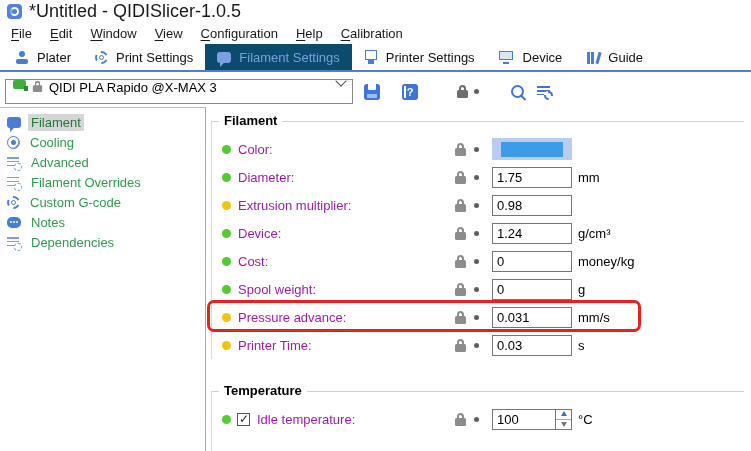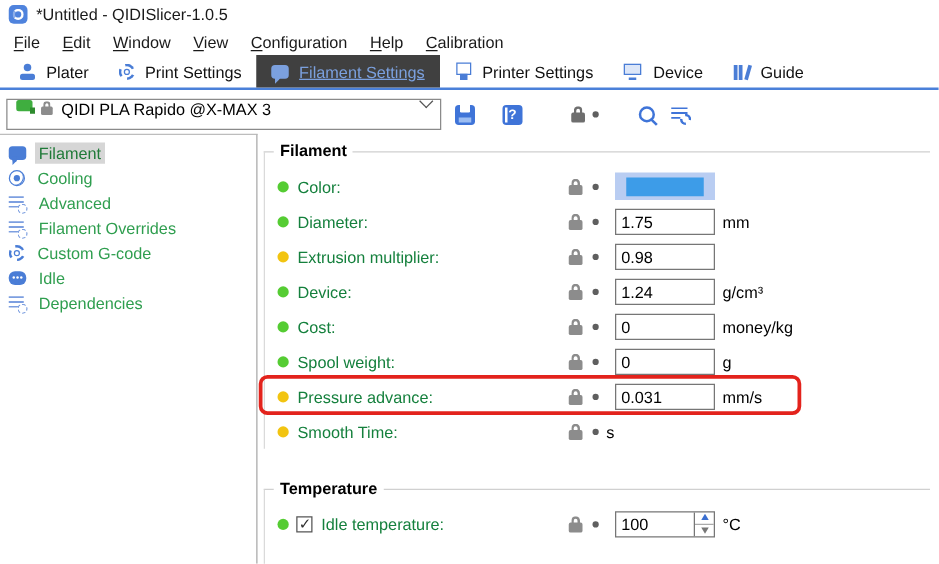--- a/index.html
+++ b/index.html
@@ -4,31 +4,31 @@
 <style>
   html,body{margin:0;padding:0;}
   body{width:751px;height:451px;overflow:hidden;background:#fff;
        font-family:"Liberation Sans",sans-serif;font-size:13px;color:#1a1a1a;position:relative;}
   .icon{display:inline-block;position:relative;flex:none;}
 
   
   .titlebar{height:22px;display:flex;align-items:center;gap:7px;padding-left:7px;}
   .app-icon{width:15px;height:15px;border-radius:4px;background:#4f83dd;}
   .app-icon::before{content:"";position:absolute;inset:3px;border:2px solid #fff;border-radius:50%;border-left-color:rgba(255,255,255,.35);}
-  .title-text{font-size:13px;}
+  .title-text{font-size:18px;}
 
   
   .menubar{height:22px;display:flex;align-items:center;padding-left:2px;}
   .menu-item{padding:0 9px;cursor:default;}
   .menu-item u{text-underline-offset:2px;}
 
   
   .tabbar{height:26px;display:flex;align-items:stretch;border-bottom:2px solid #4a80d9;padding-left:3px;}
   .tab{display:flex;align-items:center;gap:8px;padding:0 12px;color:#111;}
-  .tab.active{background:#404040;color:#7ba0de;text-decoration:underline;}
+  .tab.active{background:#0c4a6e;color:#7ba0de;}
 
   
   .i-plater{width:14px;height:13px;}
   .i-plater::before{content:"";position:absolute;top:0;left:4px;width:6px;height:6px;border-radius:50%;background:#4a7dd6;}
   .i-plater::after{content:"";position:absolute;bottom:0;left:1px;width:12px;height:5px;border-radius:2px;background:#4a7dd6;}
   .i-gearbig{width:13px;height:13px;border:2px dashed #4a7dd6;border-radius:50%;box-sizing:border-box;}
   .i-gearbig::before{content:"";position:absolute;inset:2px;border:1.5px solid #4a7dd6;border-radius:50%;}
   .i-bubble{width:14px;height:11px;background:#4a7dd6;border-radius:3px;}
   .i-bubble::after{content:"";position:absolute;left:3px;bottom:-4px;border:3px solid transparent;border-top:4px solid #4a7dd6;border-left:3px solid #4a7dd6;}
   .tab.active .i-bubble{background:#7ba0de;}
@@ -90,21 +90,21 @@
   .content{flex:1;position:relative;padding:0 0 0 5px;box-sizing:border-box;}
   .group{position:relative;width:533px;border-top:1px solid #d0d0d0;border-left:1px solid #dadada;padding-top:13px;box-sizing:border-box;}
   .group.g1{margin-top:14px;}
   .group.g2{margin-top:32px;height:120px;}
   .group-title{position:absolute;top:-9px;left:7px;background:#fff;padding:0 5px;font-weight:bold;color:#000;font-size:13px;}
 
   .row{height:28px;display:flex;align-items:center;position:relative;}
   .bullet{width:9px;height:9px;border-radius:50%;margin-left:10px;flex:none;}
   .bullet.green{background:#55cc33;}
   .bullet.yellow{background:#f2c411;}
-  .opt-label{margin-left:7px;color:#15803d;white-space:nowrap;}
+  .opt-label{margin-left:7px;color:#a21caf;white-space:nowrap;}
   .ctrl{position:absolute;left:243px;top:0;height:100%;display:flex;align-items:center;}
   .ctrl .dot{margin-left:8px;}
   .ctrl-main{margin-left:13px;display:flex;align-items:center;justify-content:flex-end;}
   .field{width:80px;height:21px;border:1px solid #767676;box-sizing:border-box;font-family:"Liberation Sans",sans-serif;font-size:13px;padding:0 0 0 4px;background:#fff;color:#000;}
   .unit{margin-left:6px;color:#000;white-space:nowrap;}
   .color-field{width:80px;height:22px;background:#b9cdf2;display:flex;align-items:center;justify-content:center;}
   .color-swatch{width:62px;height:15px;background:#3d9ce8;}
   .cb{width:13px;height:13px;border:1px solid #555;background:#fff;position:relative;box-sizing:border-box;flex:none;}
   .cb.checked::after{content:"\2713";position:absolute;left:1px;top:-2px;font-size:12px;color:#2d2d2d;}
   .cb.inline{margin-left:6px;}
@@ -195,21 +195,21 @@
       <div class="side-item">
         <span class="icon i-listgear"></span>
         <span class="s-label">Filament Overrides</span>
       </div>
       <div class="side-item">
         <span class="icon i-gearbig"></span>
         <span class="s-label">Custom G-code</span>
       </div>
       <div class="side-item">
         <span class="icon i-chat"></span>
-        <span class="s-label">Idle</span>
+        <span class="s-label">Notes</span>
       </div>
       <div class="side-item">
         <span class="icon i-listgear"></span>
         <span class="s-label">Dependencies</span>
       </div>
     </div>
   <div class="content">
       <div class="group g1">
         <span class="group-title">Filament</span>
         <div class="row">
@@ -291,24 +291,27 @@
             <span class="icon lock"></span>
             <span class="dot"></span>
             <span class="ctrl-main">
               <input class="field" type="text" value="0.031" style="">
             </span>
             <span class="unit">mm/s</span>
           </span>
         </div>
         <div class="row">
           <span class="bullet yellow"></span>
-          <span class="opt-label">Smooth Time:</span>
-          <span class="ctrl">
-            <span class="icon lock"></span>
-            <span class="dot"></span>
+          <span class="opt-label">Printer Time:</span>
+          <span class="ctrl">
+            <span class="icon lock"></span>
+            <span class="dot"></span>
+            <span class="ctrl-main">
+              <input class="field" type="text" value="0.03" style="">
+            </span>
             <span class="unit">s</span>
           </span>
         </div>
       </div>
       <div class="group g2">
         <span class="group-title">Temperature</span>
         <div class="row">
           <span class="bullet green"></span>
           <span class="cb inline checked"></span>
           <span class="opt-label">Idle temperature:</span>

